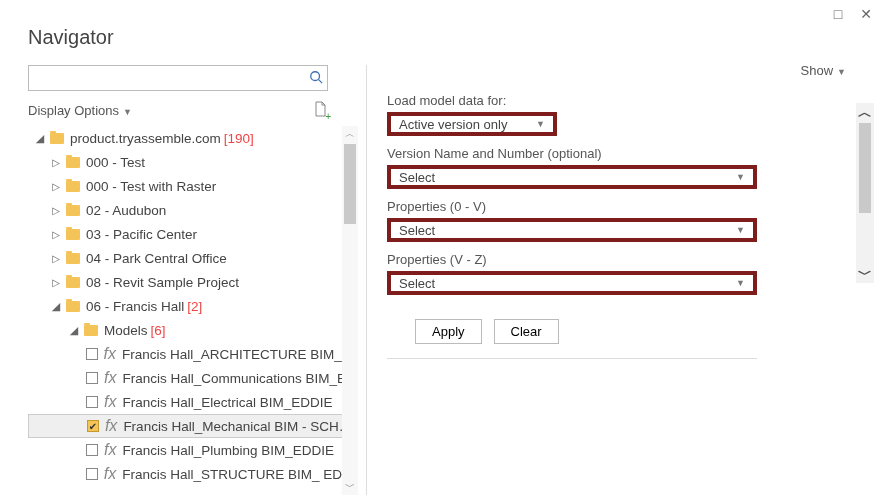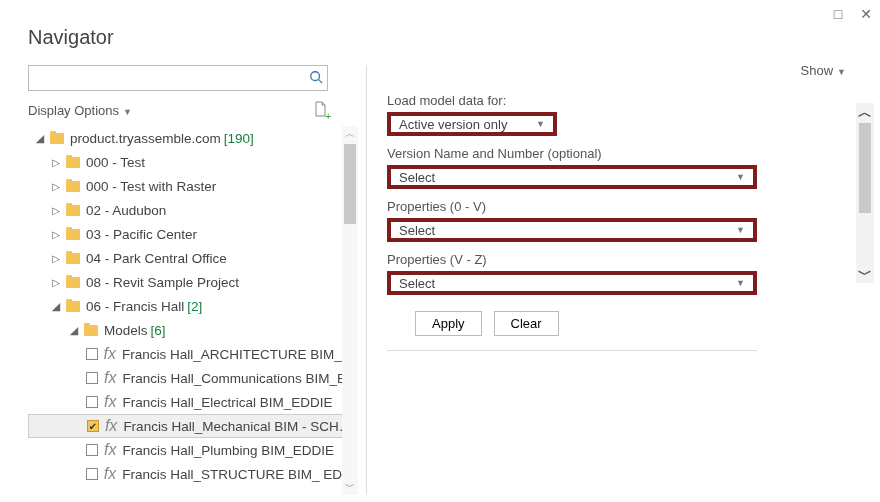--- a/index.html
+++ b/index.html
@@ -103,21 +103,21 @@
     border: 1px solid #888;
     display: inline-flex;
     align-items: center; justify-content: center;
     margin-right: 6px;
     font-size: 10px;
     background: #fff;
   }
   .cbox.checked { background: #f4c458; border-color: #c79a30; color:#333; }
   .fx { font-style: italic; color: #888; margin-right: 6px; font-size: 16px; }
   .row-label { overflow: hidden; text-overflow: ellipsis; }
-  .count { color: #15803d; margin-left: 3px; }
+  .count { color: #ef4444; margin-left: 3px; }
   .tree-row.selected { background: #efefef; border: 1px solid #ccc; height: 24px; }
   .i0 { padding-left: 6px; }
   .i1 { padding-left: 22px; }
   .i2 { padding-left: 40px; }
   .i3 { padding-left: 58px; }
   .left-scroll {
     position: absolute;
     right: 0; top: 0; bottom: 0;
     width: 16px;
     background: #f7f7f7;
@@ -146,21 +146,21 @@
     display: flex;
     align-items: center;
     justify-content: space-between;
     padding: 0 8px;
     font-size: 13px;
     color: #444;
     cursor: pointer;
   }
   .select-box.narrow { width: 170px; }
   .select-box .dcaret { font-size: 9px; color: #777; }
-  .btn-row { margin-top: 16px; display: flex; gap: 12px; padding-left: 28px; }
+  .btn-row { margin-top: 24px; display: flex; gap: 12px; padding-left: 28px; }
   .btn {
     border: 1px solid #bbb;
     padding: 4px 16px;
     font-size: 13px;
     background: #fff;
     cursor: pointer;
   }
   .right-scroll {
     position: absolute;
     right: -6px; top: 38px;

